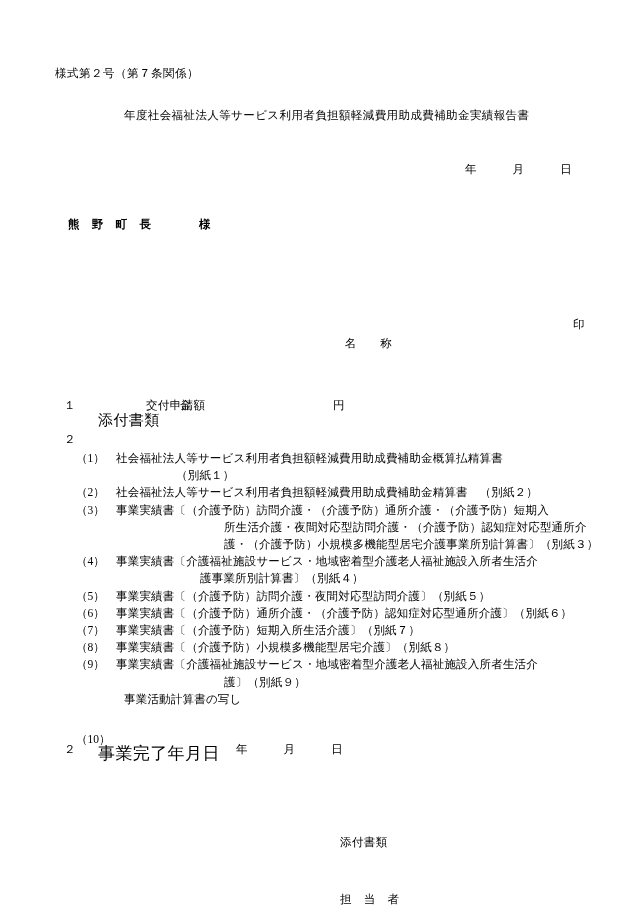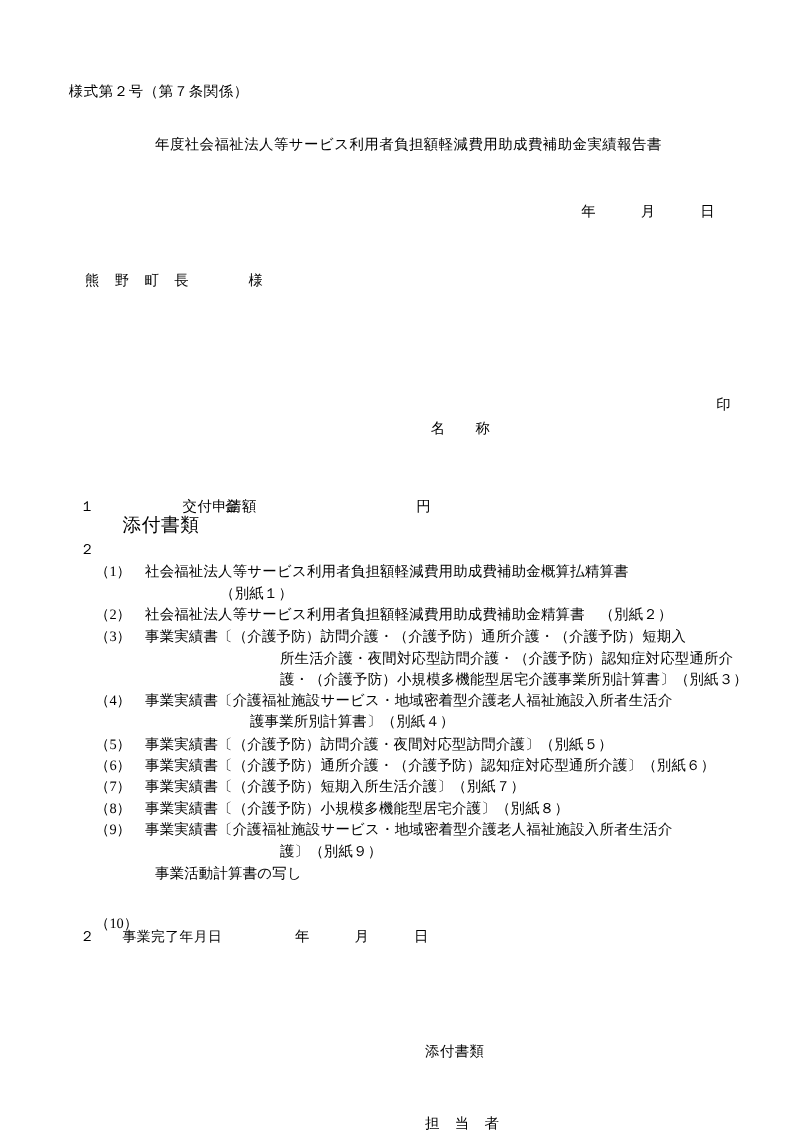--- a/index.html
+++ b/index.html
@@ -35,20 +35,21 @@
   }
   .date-line {
     left: 465px; top: 162px;
     font-size: 11.5px;
     letter-spacing: 0.4px;
   }
   .addressee {
     left: 68px; top: 217px;
     font-size: 11.5px;
     letter-spacing: 0.4px;
+    font-weight: bold;
   }
   .applicant-block {
     left: 325px; top: 277px;
     font-size: 11.5px;
     line-height: 19px;
     letter-spacing: 0.4px;
   }
   .applicant-row { position: relative; }
   .seal-mark {
     position: absolute;
@@ -102,21 +103,21 @@
     display: block;
     text-indent: 60px;
     font-family: Liberation Serif, serif;
   }
   .attach-text .cont3 {
     display: block;
     text-indent: 108px;
   }
 
   .sec3-num { left: 64px; top: 742px; font-size: 11.5px; }
-  .sec3-label { left: 98px; top: 742px; font-size: 11px; letter-spacing: 0.4px; }
+  .sec3-label { left: 98px; top: 742px; font-size: 17px; letter-spacing: 0.4px; }
   .sec3-date { left: 236px; top: 742px; font-size: 11.5px; letter-spacing: 0.4px; }
 
   .footer-block {
     left: 340px; top: 795px;
     font-size: 11.5px;
     line-height: 19px;
     letter-spacing: 0.4px;
   }
 </style>
 </head>

